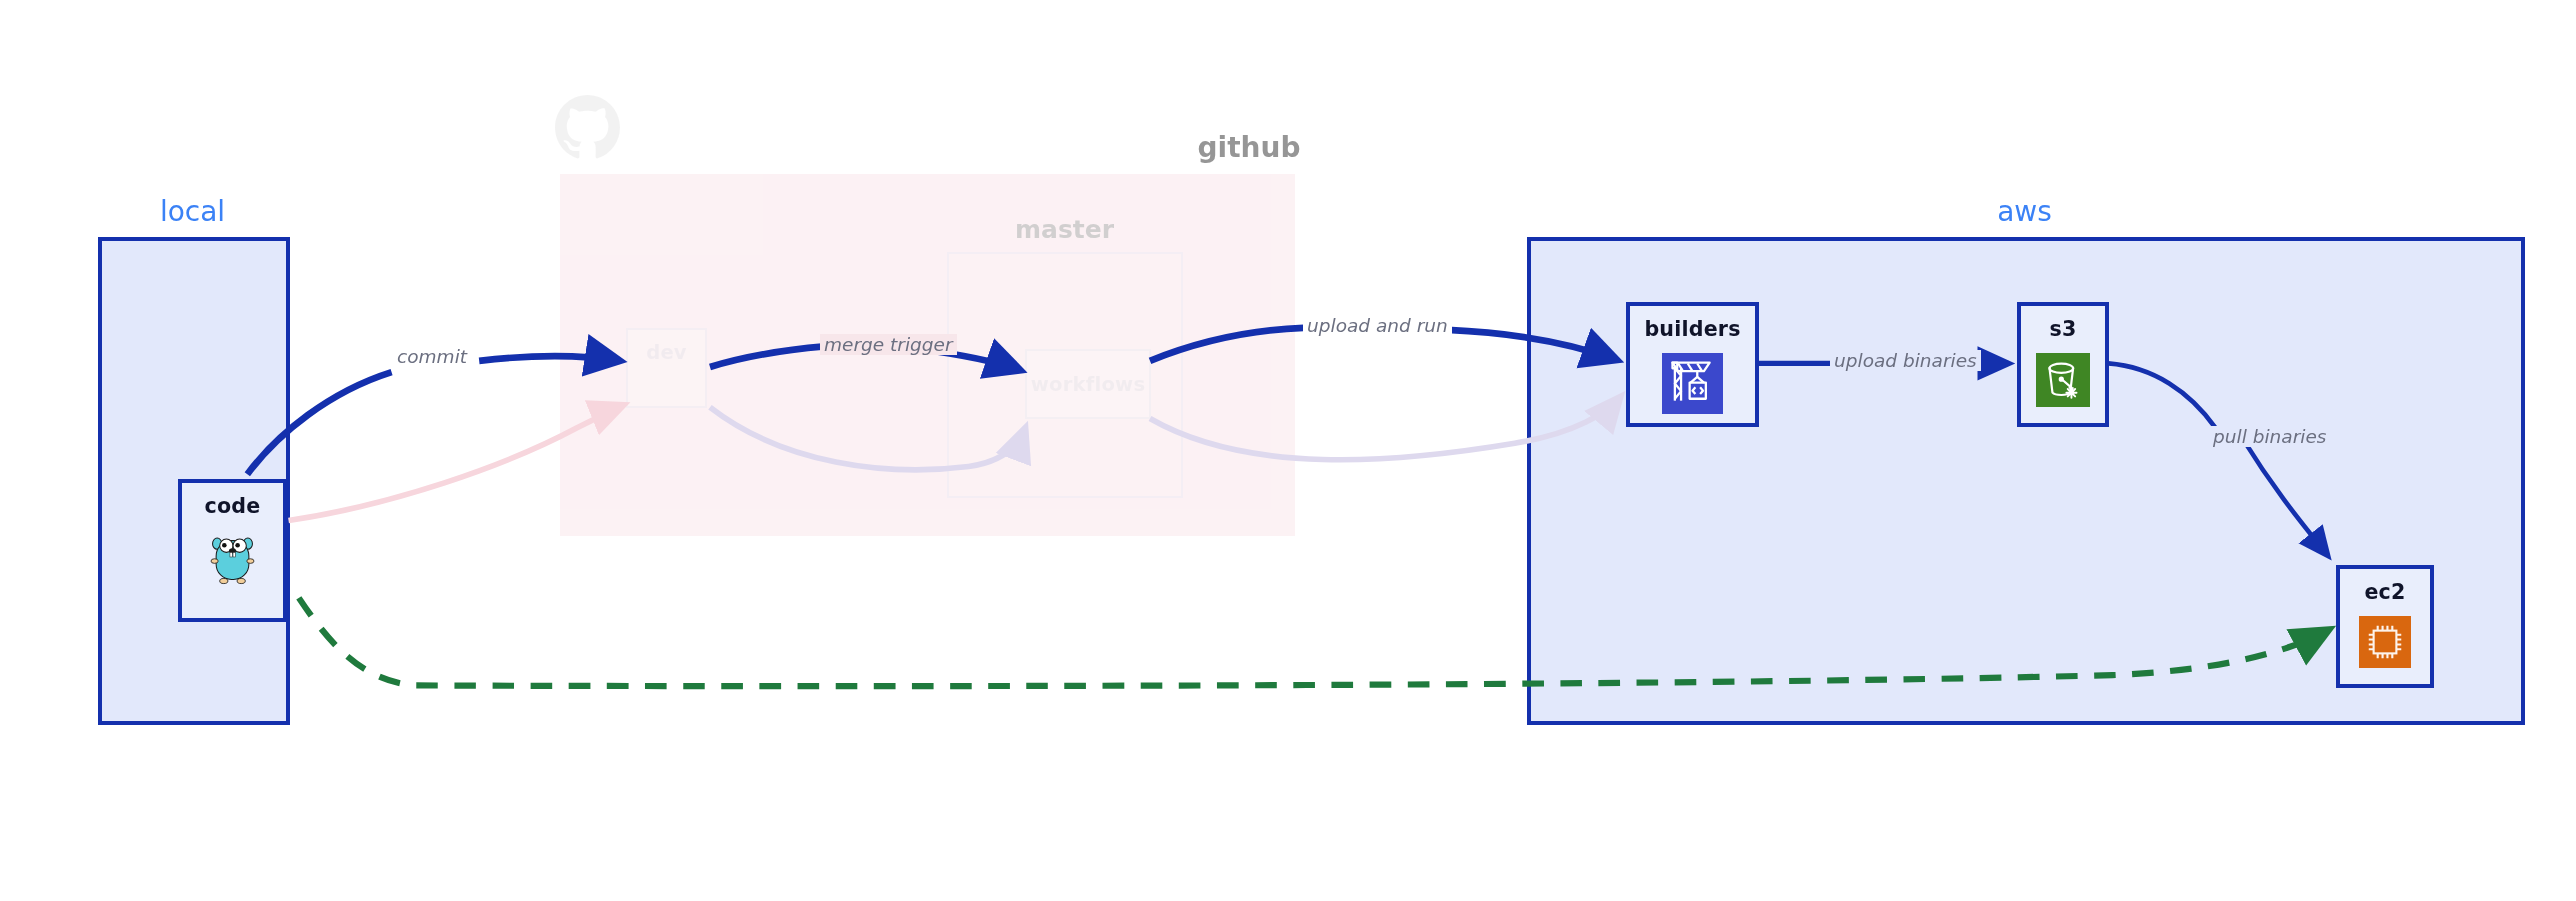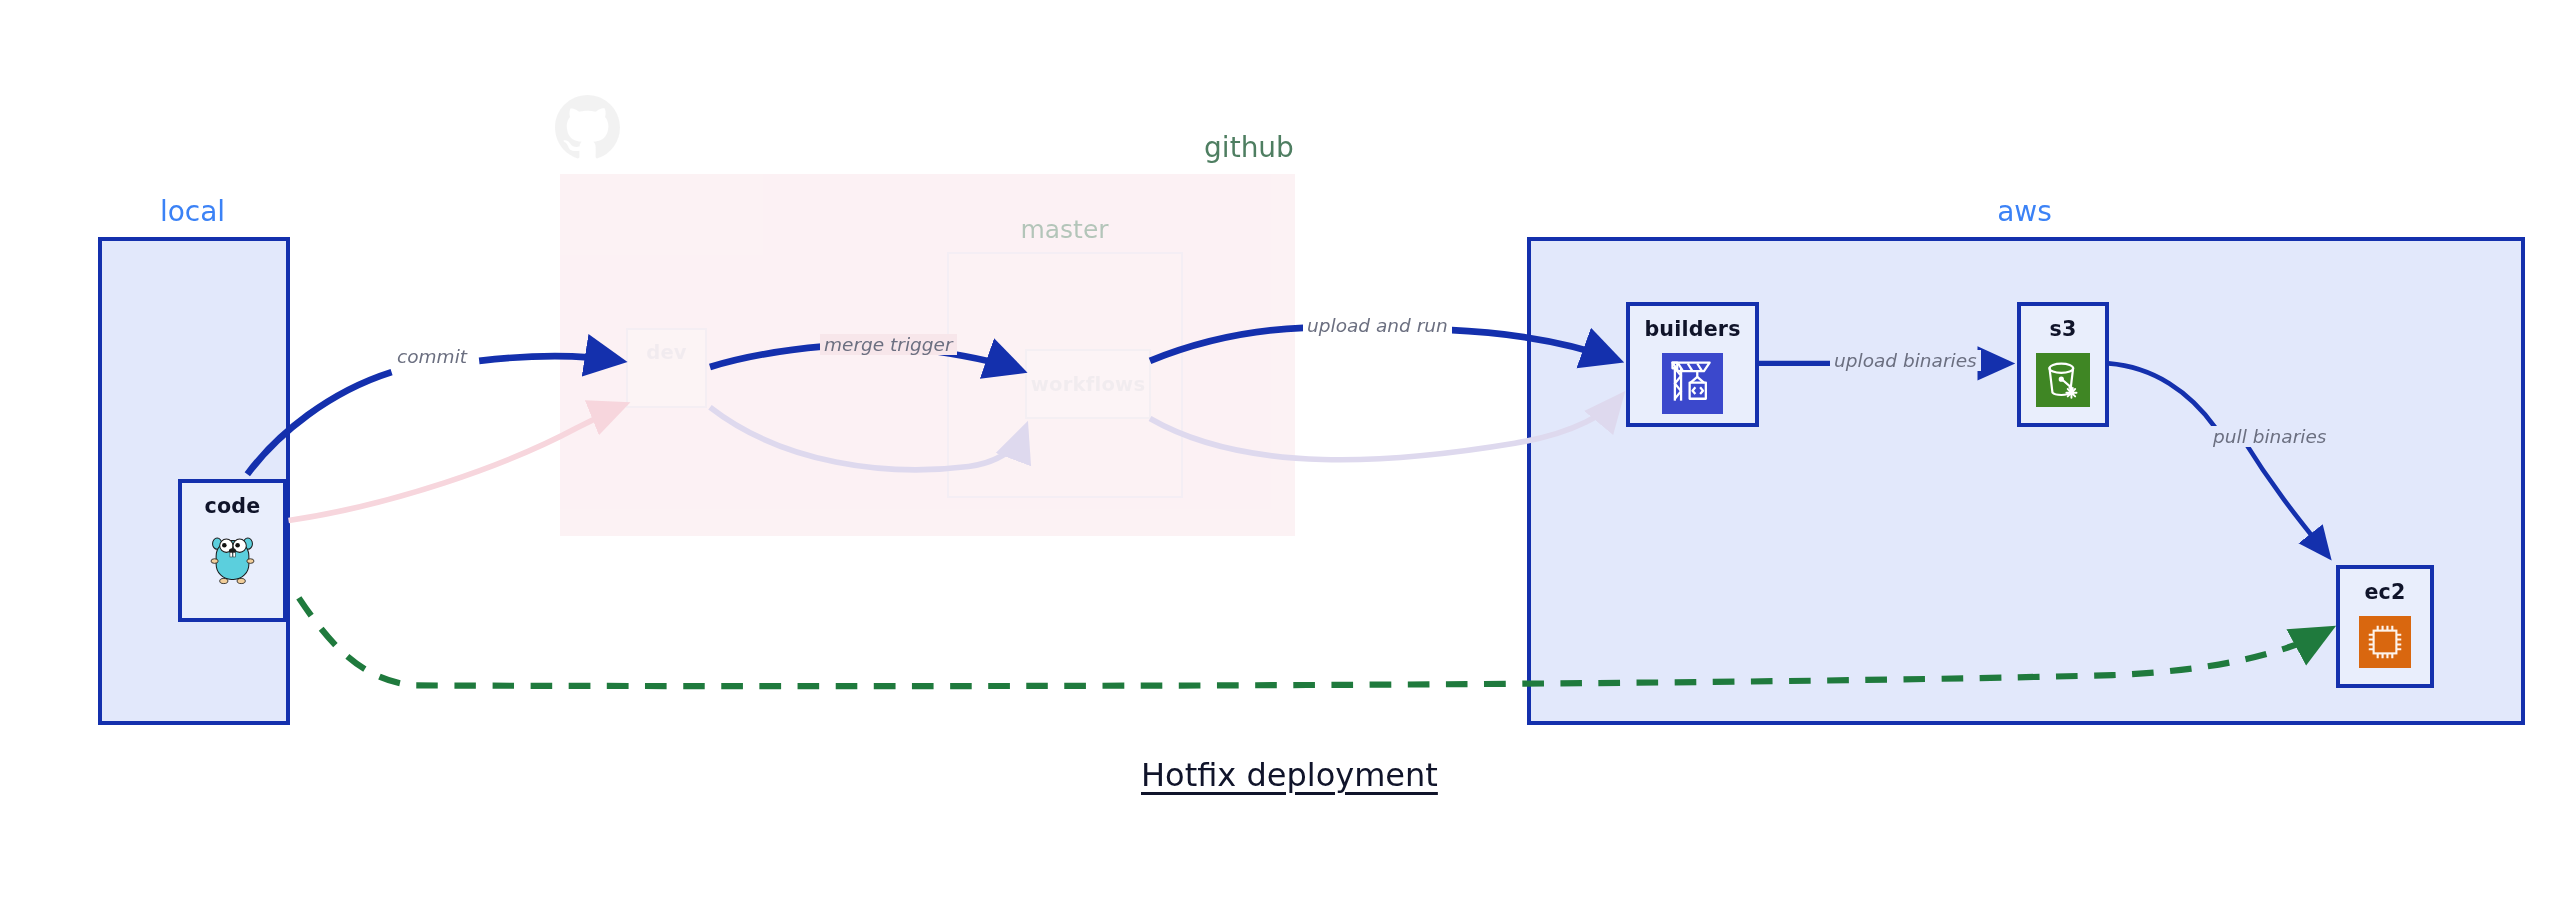--- a/index.html
+++ b/index.html
@@ -7,21 +7,21 @@
        font-family:"DejaVu Sans","Liberation Sans",sans-serif;}
   #stage{position:absolute;left:0;top:0;width:2604px;height:902px;}
 
   
   .group{position:absolute;box-sizing:border-box;}
   .group-local,.group-aws{background:#e2e8fb;border:4.6px solid #1430ad;}
   .group-github{background:#f9e0e5;border:0;opacity:.42;}
 
   .group-title{position:absolute;color:#3b82f6;font-size:28px;white-space:nowrap;
                text-align:center;}
-  .group-title.faded{color:#14532d;opacity:.75;}
+  .group-title.faded{color:#737373;opacity:.75;font-weight:bold;}
 
   
   .node{position:absolute;box-sizing:border-box;background:#e9eefc;
         border:4.1px solid #1430ad;display:flex;flex-direction:column;
         align-items:center;}
   .node .nlabel{font-size:20.6px;font-weight:bold;color:#10142a;
                 margin-top:11.3px;letter-spacing:0.2px;white-space:nowrap;}
   .node .nicon{margin-top:11.3px;}
 
   .node.ghost{background:rgba(255,255,255,.28);border:2.1px solid #d6d3e4;opacity:.5;}
@@ -213,16 +213,15 @@
   <div class="edge-label" style="left:393px;top:346px;">commit</div>
 
   <div class="edge-label on-pink" style="left:820px;top:334px;background:#f7e6ea;">merge trigger</div>
 
   <div class="edge-label" style="left:1303px;top:315px;">upload and run</div>
 
   <div class="edge-label on-blue" style="left:1830px;top:350px;">upload binaries</div>
 
   <div class="edge-label on-blue" style="left:2209px;top:426px;">pull binaries</div>
 
-  <div class="caption" style="left:1141px;top:756px;">Hotfix deployment</div>
 
 </div>
 
 
 </body></html>

